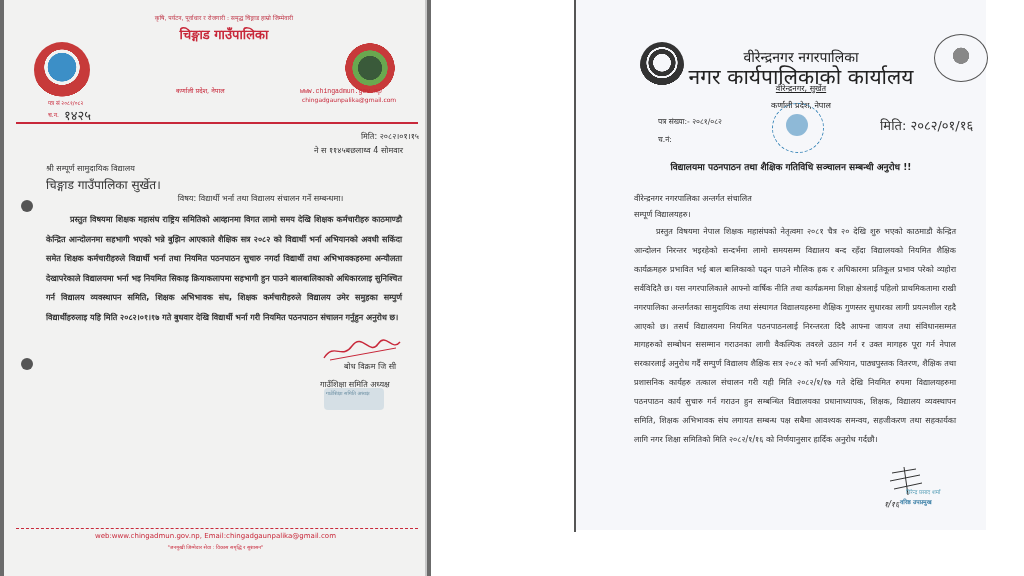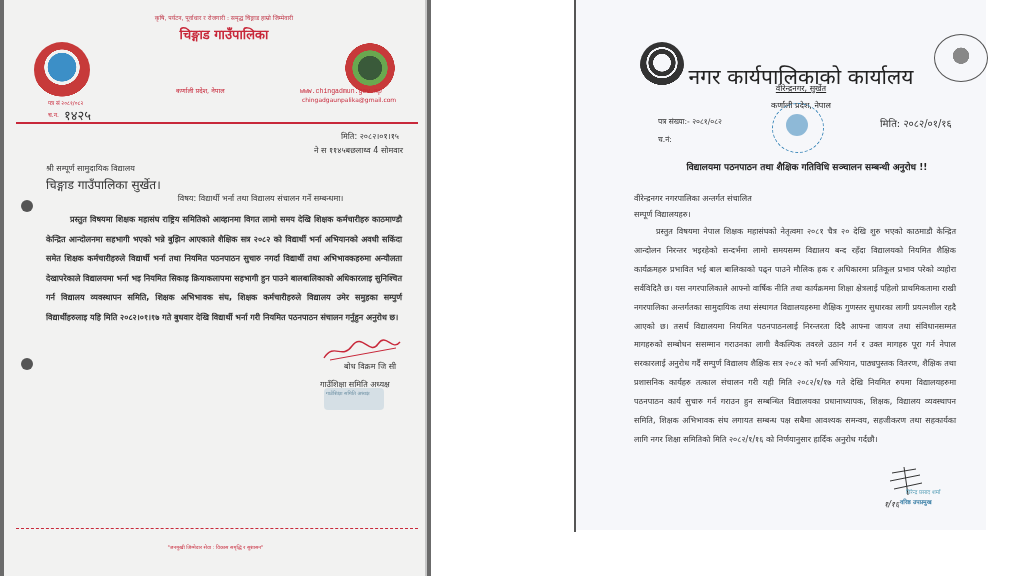--- a/index.html
+++ b/index.html
@@ -11,21 +11,21 @@
   .left-page .lh-tag { position:absolute; left:110px; top:14px; width:220px; text-align:center; font-size:6px; color:#c0394a; }
   .left-page .lh-name { position:absolute; left:110px; top:25px; width:220px; text-align:center; font-size:13px; font-weight:bold; color:#c8283a; }
   .left-page .lh-title { position:absolute; left:100px; top:40px; width:240px; text-align:center; font-size:22px; font-weight:bold; color:#c8283a; letter-spacing:0.5px; }
   .left-page .lh-address { position:absolute; left:172px; top:86px; font-size:6.5px; color:#c8283a; }
   .left-page .lh-web { position:absolute; left:296px; top:88px; font-size:6.5px; color:#c8283a;font-family:Liberation Mono, monospace; }
   .left-page .lh-email { position:absolute; left:298px; top:96px; font-size:6px; color:#c8283a; }
   .left-page .patra { position:absolute; left:44px; top:99px; font-size:5.5px; color:#c8283a; }
   .left-page .chalani-label { position:absolute; left:44px; top:111px; font-size:6px; color:#c8283a; }
   .left-page .chalani-num { position:absolute; left:60px; top:106px; font-size:13px; color:#333; font-family:"DejaVu Serif", serif;text-align:center; }
   .left-page .hr-red { position:absolute; left:12px; top:122px; width:402px; height:2px; background:#c8283a; }
-  .left-page .date-line { position:absolute; right:28px; top:130px; font-size:8px; color:#333;margin-left:10px; }
+  .left-page .date-line { position:absolute; right:8px; top:130px; font-size:8px; color:#333;margin-left:10px; }
   .left-page .date-nepal { position:absolute; right:24px; top:144px; font-size:8px; color:#333; }
   .left-page .addressee1 { position:absolute; left:42px; top:162px; font-size:8px; color:#333; }
   .left-page .addressee2 { position:absolute; left:42px; top:176px; font-size:12px; color:#333; }
   .left-page .subject { position:absolute; left:0; top:192px; width:423px; text-align:center; font-size:8px; color:#333;padding-left:45px; }
   .left-page .body-text { position:absolute; left:42px; top:210px; width:356px; font-size:8px; line-height:19.5px; color:#333; text-indent:24px; text-align:justify;font-weight:bold; }
   .left-page .sig-scribble { position:absolute; left:318px; top:338px; width:80px; height:24px; }
   .left-page .signer-name { position:absolute; left:340px; top:360px; font-size:8px; color:#333; }
   .left-page .signer-title { position:absolute; left:316px; top:378px; font-size:8px; color:#333; }
   .left-page .stamp { position:absolute; left:320px; top:388px; width:60px; height:22px; background:rgba(160,190,205,0.35); border-radius:4px; font-size:5px; color:#6a8ea2; padding:2px; box-sizing:border-box; }
   .left-page .punch { position:absolute; left:17px; width:12px; height:12px; border-radius:50%; background:#555; }
@@ -36,22 +36,22 @@
 
   
   .right-border { position:absolute; left:574px; top:0; width:2px; height:532px; background:#555; }
   .right-page { position:absolute; left:576px; top:0; width:410px; height:530px; background:#f6f7fa; }
   .right-page .lh-name { position:absolute; left:0; top:47px; width:410px; text-align:center; font-size:14px; color:#222; padding-left:40px; box-sizing:border-box; }
   .right-page .lh-title { position:absolute; left:0; top:62px; width:410px; text-align:center; font-size:21px; color:#222; padding-left:40px; box-sizing:border-box; }
   .right-page .lh-city { position:absolute; left:0; top:82px; width:410px; text-align:center; font-size:8px; color:#222; padding-left:40px; box-sizing:border-box;text-decoration:underline; }
   .right-page .lh-province { position:absolute; left:0; top:99px; width:410px; text-align:center; font-size:8px; color:#222; padding-left:40px; box-sizing:border-box; }
   .right-page .patra { position:absolute; left:82px; top:116px; font-size:7.5px; color:#333; }
   .right-page .chalani { position:absolute; left:82px; top:134px; font-size:7.5px; color:#333; }
-  .right-page .date { position:absolute; left:304px; top:116px; font-size:10px; color:#333; }
-  .right-page .subject { position:absolute; left:16px; top:160px; width:410px; text-align:center; font-size:9px; font-weight:bold; color:#222; padding-left:20px; box-sizing:border-box; }
+  .right-page .date { position:absolute; left:304px; top:116px; font-size:13px; color:#333; }
+  .right-page .subject { position:absolute; left:0; top:160px; width:410px; text-align:center; font-size:9px; font-weight:bold; color:#222; padding-left:20px; box-sizing:border-box; }
   .right-page .addressee1 { position:absolute; left:58px; top:192px; font-size:8px; color:#333; }
   .right-page .addressee2 { position:absolute; left:58px; top:208px; font-size:8px; color:#333; }
   .right-page .body-text { position:absolute; left:58px; top:223px; width:322px; font-size:8px; line-height:18.9px; color:#333; text-indent:22px; text-align:justify; }
   .right-page .sig-scribble { position:absolute; left:310px; top:465px; width:40px; height:34px; }
   .right-page .signer-name { position:absolute; left:330px; top:488px; font-size:5.5px; color:#5aa0b8; }
   .right-page .signer-title { position:absolute; left:324px; top:498px; font-size:6px; color:#3a7fa6; font-weight:bold; }
   .right-page .stamp-round { position:absolute; left:196px; top:103px; width:50px; height:48px; border-radius:50%; border:1px dashed #3a86b8; }
   .right-page .stamp-round .inner { position:absolute; left:13px; top:10px; width:22px; height:22px; border-radius:50%; background:#4a90c0; opacity:0.6; }
 </style>
 </head>
@@ -90,29 +90,31 @@
 
   <svg class="sig-scribble" viewBox="0 0 80 24">
     <path d="M2 20 C 12 4, 20 22, 30 8 S 48 18, 56 6 S 70 14, 78 4" stroke="#c8283a" stroke-width="1.4" fill="none"></path>
     <path d="M8 22 L 74 10" stroke="#c8283a" stroke-width="1" fill="none"></path>
   </svg>
   <div class="signer-name">बोध विक्रम जि सी</div>
   <div class="signer-title">गाउँशिक्षा समिति अध्यक्ष</div>
   <div class="stamp">गाउँशिक्षा समिति अध्यक्ष</div>
 
   <div class="footer-line"></div>
+  <div class="footer-web">web:www.chingadmun.gov.np, Email:chingadgaunpalika@gmail.com</div>
   <div class="footer-slogan">"जनमुखी जिम्मेवार सेवा : विकास समृद्धि र सुशासन"</div>
 </div>
 
 <div class="right-border"></div>
 <div class="right-page">
 
   <div class="emblem" style="left:64px; top:42px; width:44px; height:46px; background:radial-gradient(circle at 50% 45%, #f6f7fa 0 26%, #333 27% 40%, #f6f7fa 41% 46%, #333 47% 66%, transparent 67%);"></div>
   <div class="emblem" style="left:358px; top:34px; width:52px; height:46px; border:1.5px solid #555; background:radial-gradient(circle at 50% 45%, #888 0 22%, #f6f7fa 23%);"></div>
 
+  <div class="lh-name">वीरेन्द्रनगर नगरपालिका</div>
   <div class="lh-title">नगर कार्यपालिकाको कार्यालय</div>
   <div class="lh-city">वीरेन्द्रनगर, सुर्खेत</div>
   <div class="lh-province">कर्णाली प्रदेश, नेपाल</div>
 
   <div class="patra">पत्र संख्या:- २०८१/०८२</div>
   <div class="chalani">च.नं:</div>
   <div class="date">मिति: २०८२/०१/१६</div>
 
   <div class="stamp-round">
       <div class="inner"></div>

